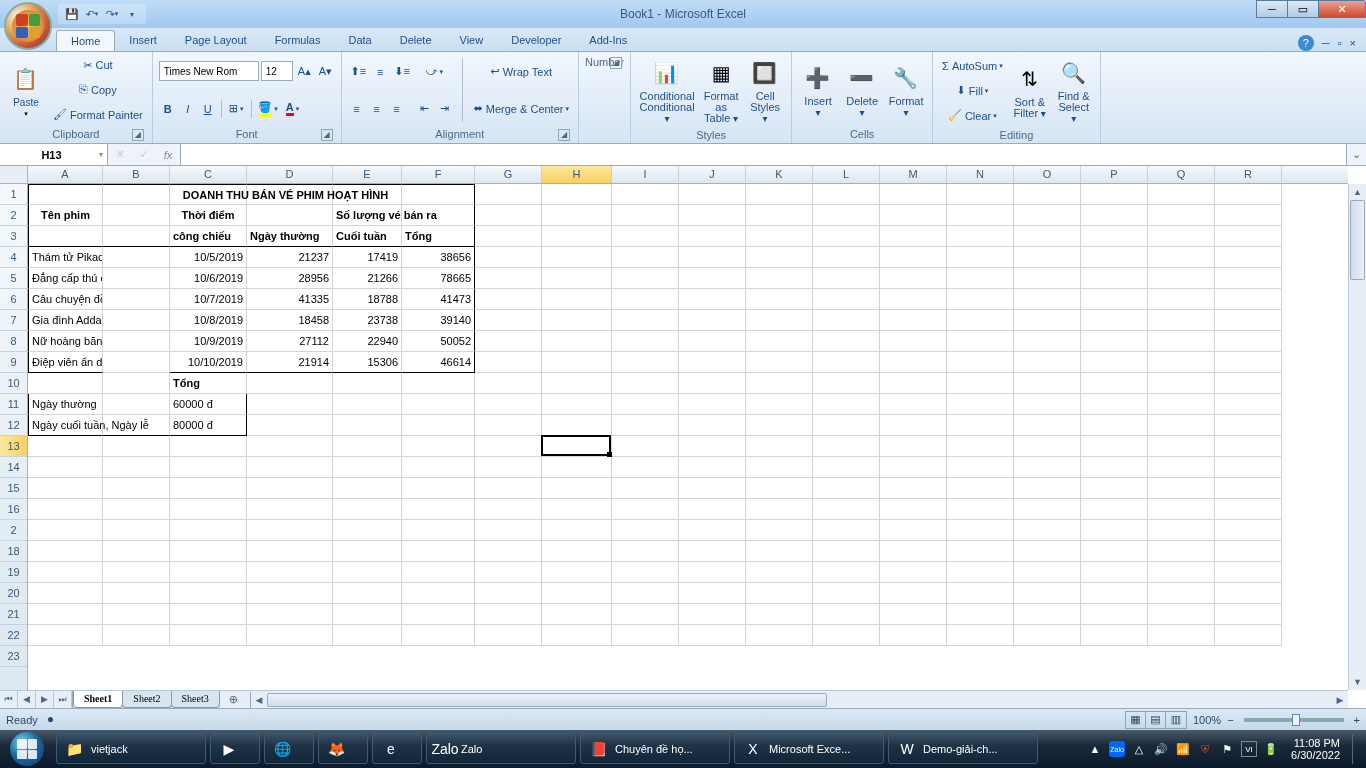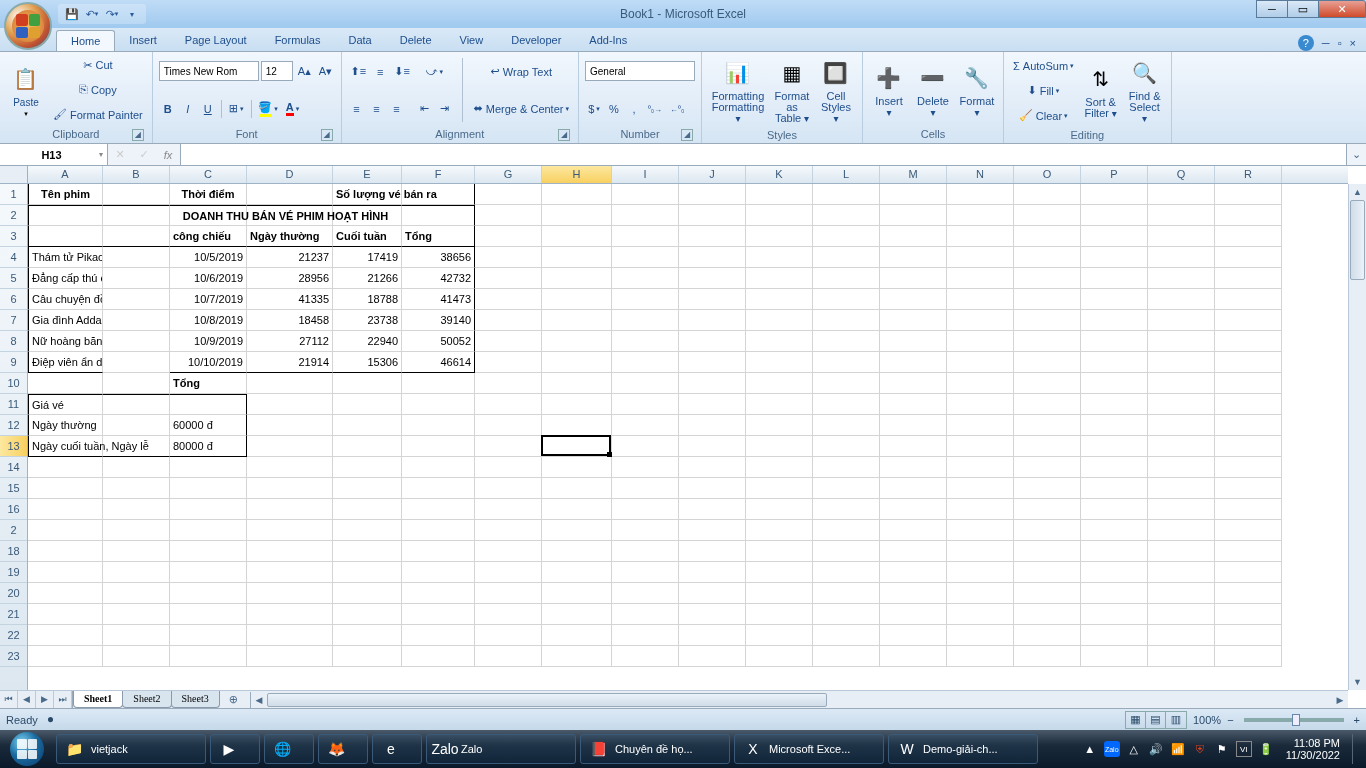--- a/index.html
+++ b/index.html
@@ -222,43 +222,28 @@
       <span style="width:1px;background:#b0c0d0;margin:4px 4px"></span>
       <div class="rcol">
         <div class="rbtn-sm"><span>↩</span>&nbsp;<span>Wrap Text</span></div>
         <div class="rbtn-sm"><span>⬌</span>&nbsp;<span>Merge &amp; Center</span><span class="dd">▾</span></div>
       </div>
     </div>
     <div class="rgroup-label"><span>Alignment</span><span class="launcher">◢</span></div>
   </div>
 
   <div class="rgroup">
-    <div class="rgroup-body">
-      <div class="rcol" style="gap:3px">
-        <input class="rinput" style="width: 110px;" value="General">
-        <div class="rrow">
-          <span class="rbtn-sm">
-              <span>$</span>
-              <span class="dd">▾</span>
-            </span>
-          <span class="rbtn-sm">%</span>
-          <span class="rbtn-sm">,</span>
-          <span class="rbtn-sm" style="font-size:8px">⁰₀→</span>
-          <span class="rbtn-sm" style="font-size:8px">←⁰₀</span>
-        </div>
-      </div>
-    </div>
     <div class="rgroup-label"><span>Number</span><span class="launcher">◢</span></div>
   </div>
 
   <div class="rgroup">
     <div class="rgroup-body">
       <div class="rbtn-lg" style="width:60px">
           <span class="icon">📊</span>
-          <span class="lbl"><span>Formatting Formatting</span> ▾</span>
+          <span class="lbl"><span>Conditional Conditional</span> ▾</span>
         </div>
       <div class="rbtn-lg">
           <span class="icon">▦</span>
           <span class="lbl"><span>Format as Table</span> ▾</span>
         </div>
       <div class="rbtn-lg">
           <span class="icon">🔲</span>
           <span class="lbl"><span>Cell Styles</span> ▾</span>
         </div>
     </div>
@@ -361,48 +346,48 @@
       <div class="rowhdr">2</div>
       <div class="rowhdr">18</div>
       <div class="rowhdr">19</div>
       <div class="rowhdr">20</div>
       <div class="rowhdr">21</div>
       <div class="rowhdr">22</div>
       <div class="rowhdr">23</div>
     </div>
   <div class="cells" id="cells">
       <div class="crow">
-        <div class="cell bold center bl" style="width: 75px;"><span>Tên phim</span></div>
-        <div class="cell" style="width: 67px;"></div>
-        <div class="cell bold center" style="width: 77px;"><span>Thời điểm</span></div>
-        <div class="cell" style="width: 86px;"></div>
-        <div class="cell bold center" style="width: 69px; overflow: visible;"><span style="white-space: nowrap;">Số lượng vé bán ra</span></div>
-        <div class="cell br" style="width: 73px;"></div>
-        <div class="cell" style="width: 67px;"></div>
-        <div class="cell" style="width: 70px;"></div>
-        <div class="cell" style="width: 67px;"></div>
-        <div class="cell" style="width: 67px;"></div>
-        <div class="cell" style="width: 67px;"></div>
-        <div class="cell" style="width: 67px;"></div>
-        <div class="cell" style="width: 67px;"></div>
-        <div class="cell" style="width: 67px;"></div>
-        <div class="cell" style="width: 67px;"></div>
-        <div class="cell" style="width: 67px;"></div>
-        <div class="cell" style="width: 67px;"></div>
-        <div class="cell" style="width: 67px;"></div>
-      </div>
-      <div class="crow">
         <div class="cell bold center bt bl" style="width: 75px; overflow: visible; position: relative;">
           <span style="position: absolute; width: 440px; text-align: center;">DOANH THU BÁN VÉ PHIM HOẠT HÌNH</span>
         </div>
         <div class="cell bt" style="width: 67px;"></div>
         <div class="cell bt" style="width: 77px;"></div>
         <div class="cell bt" style="width: 86px;"></div>
         <div class="cell bt" style="width: 69px;"></div>
         <div class="cell bt br" style="width: 73px;"></div>
+        <div class="cell" style="width: 67px;"></div>
+        <div class="cell" style="width: 70px;"></div>
+        <div class="cell" style="width: 67px;"></div>
+        <div class="cell" style="width: 67px;"></div>
+        <div class="cell" style="width: 67px;"></div>
+        <div class="cell" style="width: 67px;"></div>
+        <div class="cell" style="width: 67px;"></div>
+        <div class="cell" style="width: 67px;"></div>
+        <div class="cell" style="width: 67px;"></div>
+        <div class="cell" style="width: 67px;"></div>
+        <div class="cell" style="width: 67px;"></div>
+        <div class="cell" style="width: 67px;"></div>
+      </div>
+      <div class="crow">
+        <div class="cell bold center bl" style="width: 75px;"><span>Tên phim</span></div>
+        <div class="cell" style="width: 67px;"></div>
+        <div class="cell bold center" style="width: 77px;"><span>Thời điểm</span></div>
+        <div class="cell" style="width: 86px;"></div>
+        <div class="cell bold center" style="width: 69px; overflow: visible;"><span style="white-space: nowrap;">Số lượng vé bán ra</span></div>
+        <div class="cell br" style="width: 73px;"></div>
         <div class="cell" style="width: 67px;"></div>
         <div class="cell" style="width: 70px;"></div>
         <div class="cell" style="width: 67px;"></div>
         <div class="cell" style="width: 67px;"></div>
         <div class="cell" style="width: 67px;"></div>
         <div class="cell" style="width: 67px;"></div>
         <div class="cell" style="width: 67px;"></div>
         <div class="cell" style="width: 67px;"></div>
         <div class="cell" style="width: 67px;"></div>
         <div class="cell" style="width: 67px;"></div>
@@ -448,21 +433,21 @@
         <div class="cell" style="width: 67px;"></div>
         <div class="cell" style="width: 67px;"></div>
         <div class="cell" style="width: 67px;"></div>
       </div>
       <div class="crow">
         <div class="cell bl" style="width: 75px;"><span>Đẳng cấp thú cưng 2</span></div>
         <div class="cell" style="width: 67px;"></div>
         <div class="cell right" style="width: 77px;"><span>10/6/2019</span></div>
         <div class="cell right" style="width: 86px;"><span>28956</span></div>
         <div class="cell right" style="width: 69px;"><span>21266</span></div>
-        <div class="cell right br" style="width: 73px;"><span>42732</span></div>
+        <div class="cell right br" style="width: 73px;"><span>78665</span></div>
         <div class="cell" style="width: 67px;"></div>
         <div class="cell" style="width: 70px;"></div>
         <div class="cell" style="width: 67px;"></div>
         <div class="cell" style="width: 67px;"></div>
         <div class="cell" style="width: 67px;"></div>
         <div class="cell" style="width: 67px;"></div>
         <div class="cell" style="width: 67px;"></div>
         <div class="cell" style="width: 67px;"></div>
         <div class="cell" style="width: 67px;"></div>
         <div class="cell" style="width: 67px;"></div>
@@ -546,40 +531,20 @@
         <div class="cell" style="width: 67px;"></div>
         <div class="cell" style="width: 67px;"></div>
         <div class="cell" style="width: 67px;"></div>
         <div class="cell" style="width: 67px;"></div>
         <div class="cell" style="width: 67px;"></div>
       </div>
       <div class="crow">
         <div class="cell" style="width: 75px;"></div>
         <div class="cell" style="width: 67px;"></div>
         <div class="cell bold" style="width: 77px;"><span>Tổng</span></div>
-        <div class="cell" style="width: 86px;"></div>
-        <div class="cell" style="width: 69px;"></div>
-        <div class="cell" style="width: 73px;"></div>
-        <div class="cell" style="width: 67px;"></div>
-        <div class="cell" style="width: 70px;"></div>
-        <div class="cell" style="width: 67px;"></div>
-        <div class="cell" style="width: 67px;"></div>
-        <div class="cell" style="width: 67px;"></div>
-        <div class="cell" style="width: 67px;"></div>
-        <div class="cell" style="width: 67px;"></div>
-        <div class="cell" style="width: 67px;"></div>
-        <div class="cell" style="width: 67px;"></div>
-        <div class="cell" style="width: 67px;"></div>
-        <div class="cell" style="width: 67px;"></div>
-        <div class="cell" style="width: 67px;"></div>
-      </div>
-      <div class="crow">
-        <div class="cell bl bt" style="width: 75px;"><span>Giá vé</span></div>
-        <div class="cell bt" style="width: 67px;"></div>
-        <div class="cell bt br" style="width: 77px;"></div>
         <div class="cell" style="width: 86px;"></div>
         <div class="cell" style="width: 69px;"></div>
         <div class="cell" style="width: 73px;"></div>
         <div class="cell" style="width: 67px;"></div>
         <div class="cell" style="width: 70px;"></div>
         <div class="cell" style="width: 67px;"></div>
         <div class="cell" style="width: 67px;"></div>
         <div class="cell" style="width: 67px;"></div>
         <div class="cell" style="width: 67px;"></div>
         <div class="cell" style="width: 67px;"></div>
@@ -923,17 +888,17 @@
     <span class="ic" style="background:#0068ff;border-radius:3px;font-size:7px">Zalo</span>
     <span class="ic">△</span>
     <span class="ic">🔊</span>
     <span class="ic">📶</span>
     <span class="ic" style="color:#d04020">⛨</span>
     <span class="ic">⚑</span>
     <span class="ic" style="border:1px solid #888;font-size:8px">VI</span>
     <span class="ic">🔋</span>
     <div class="clock">
       <div>11:08 PM</div>
-      <div>11/30/2022</div>
+      <div>6/30/2022</div>
     </div>
     <span style="width:10px;height:30px;border-left:1px solid #567"></span>
   </div>
 </div>
 
 </body></html>

